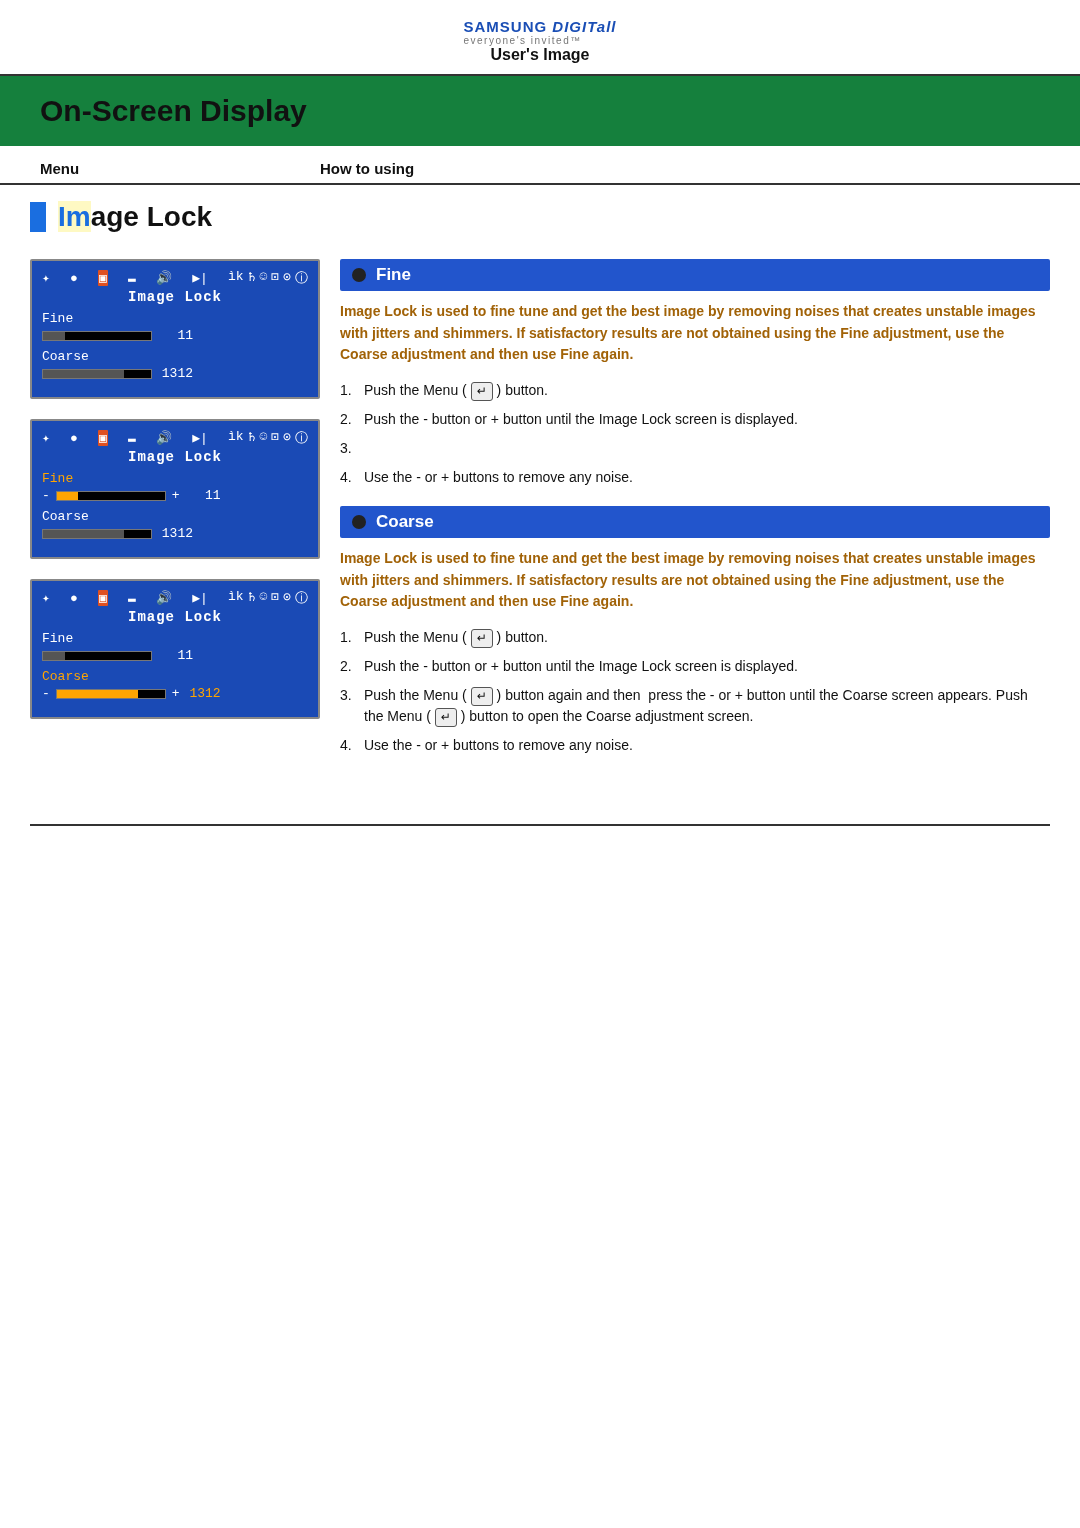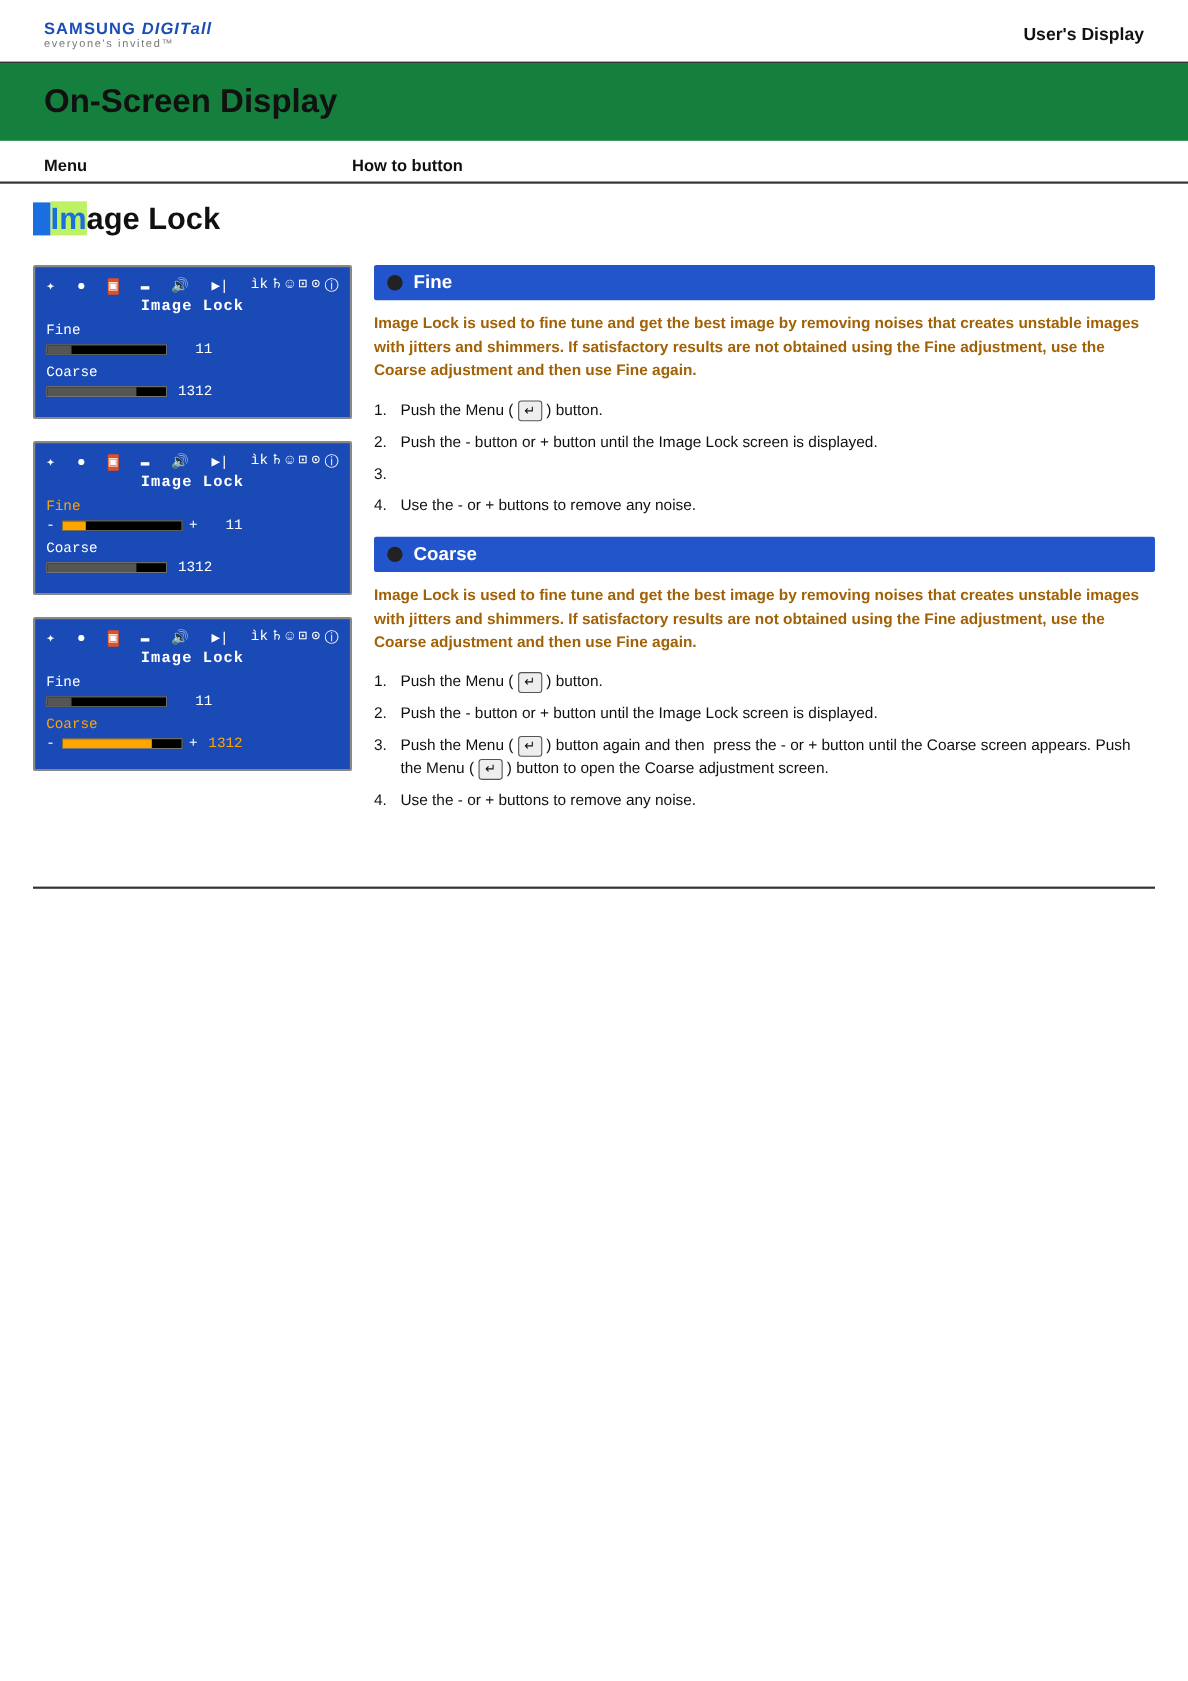--- a/index.html
+++ b/index.html
@@ -12,20 +12,21 @@
       color: #111;
     }
 
     
     .header {
       display: flex;
       align-items: center;
       justify-content: space-between;
       padding: 18px 40px 10px 40px;
       border-bottom: 2px solid #333;
+      flex-direction: column;
     }
     .header-title { font-size: 16px; font-weight: bold; color: #111; }
 
     
     .title-banner {
       background: #15803d;
       padding: 18px 40px 18px 40px;
       margin: 0;
     }
     .title-banner h1 {
@@ -223,37 +224,37 @@
 </head>
 <body>
 
 <div class="header">
   <div class="samsung-logo">
     <div class="samsung-name">
       <span>SAMSUNG </span><span class="all-italic">DIGIT<em>all</em></span>
     </div>
     <div class="samsung-tagline">everyone's invited™</div>
   </div>
-  <div class="header-title">User's Display</div>
+  <div class="header-title">User's Image</div>
 </div>
 
 <div class="title-banner">
   <h1>On-Screen Display</h1>
 </div>
 
 <div class="col-headers">
   <div class="col-menu">Menu</div>
-  <div class="col-how">How to button</div>
+  <div class="col-how">How to using</div>
 </div>
 
 <div style="padding: 16px 30px 6px 30px;">
   <div style="display:flex; align-items:center;">
     <span style="display:inline-block; background:#1a6ee0; width:16px; height:30px; vertical-align:middle; margin-right:0px;"></span>
     <h2 style="font-size:28px; font-weight:bold; color:#111; display:inline;">
-      <span style="background:#bef264; color:#1a6ee0;">Im</span><span>age Lock</span>
+      <span style="background:#fef9c3; color:#1a6ee0;margin-left:12px;">Im</span><span>age Lock</span>
     </h2>
   </div>
 </div>
 
 <div class="main-content">
 
   <div class="left-col">
 
     <div class="osd-screen">
       <div class="osd-icons-row">

